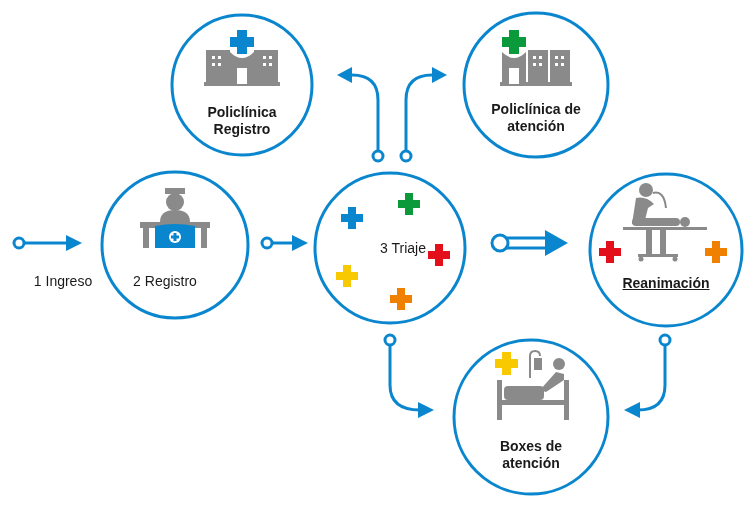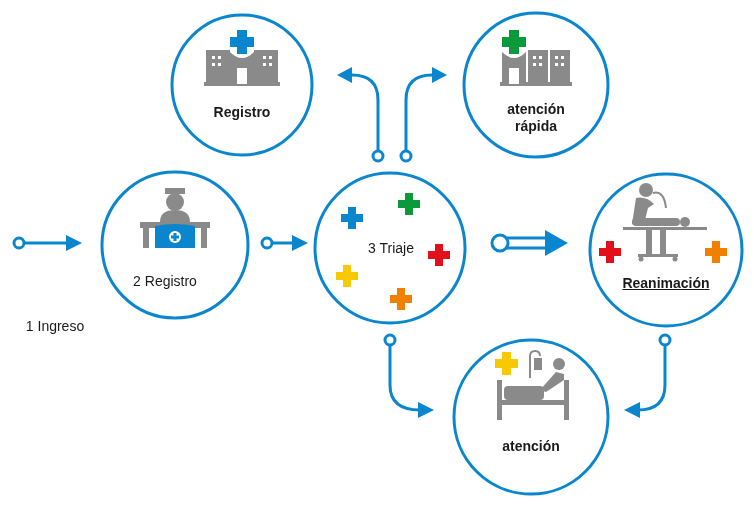--- a/index.html
+++ b/index.html
@@ -133,26 +133,28 @@
     <rect x="40" y="8" width="8" height="12" fill="#8a8a8a"></rect>
     <circle cx="65" cy="14" r="6" fill="#8a8a8a"></circle>
     <path d="M46,40 L62,22 L70,24 L70,30 L52,42 Z" fill="#8a8a8a"></path>
     <rect x="10" y="36" width="40" height="14" rx="4" fill="#8a8a8a"></rect>
     <rect x="3" y="30" width="5" height="40" fill="#8a8a8a"></rect>
     <rect x="70" y="30" width="5" height="40" fill="#8a8a8a"></rect>
     <rect x="3" y="50" width="72" height="5" fill="#8a8a8a"></rect>
   </g>
 </svg>
 
-<div class="lbl" style="left:8px; top:273px; width:94px;margin-top:45px;">1 Ingreso</div>
+<div class="lbl" style="left:16px; top:273px; width:94px;">1 Ingreso</div>
 <div class="lbl" style="left:115px; top:273px; width:100px;">2 Registro</div>
-<div class="lbl" style="left:356px; top:240px; width:70px;text-align:center;">3 Triaje</div>
+<div class="lbl" style="left:368px; top:240px; width:70px;text-align:center;">3 Triaje</div>
 <div class="lbl bold" style="left:182px; top:104px; width:120px;">
+  <div>Policlínica</div>
   <div>Registro</div>
 </div>
 <div class="lbl bold" style="left:476px; top:101px; width:120px;">
+  <div>Policlínica de</div>
   <div>atención</div>
-  <div>rápida</div>
 </div>
 <div class="lbl bold" style="left:606px; top:275px; width:120px;text-decoration:underline;">Reanimación</div>
 <div class="lbl bold" style="left:471px; top:438px; width:120px;">
+  <div>Boxes de</div>
   <div>atención</div>
 </div>
 
 </body></html>

